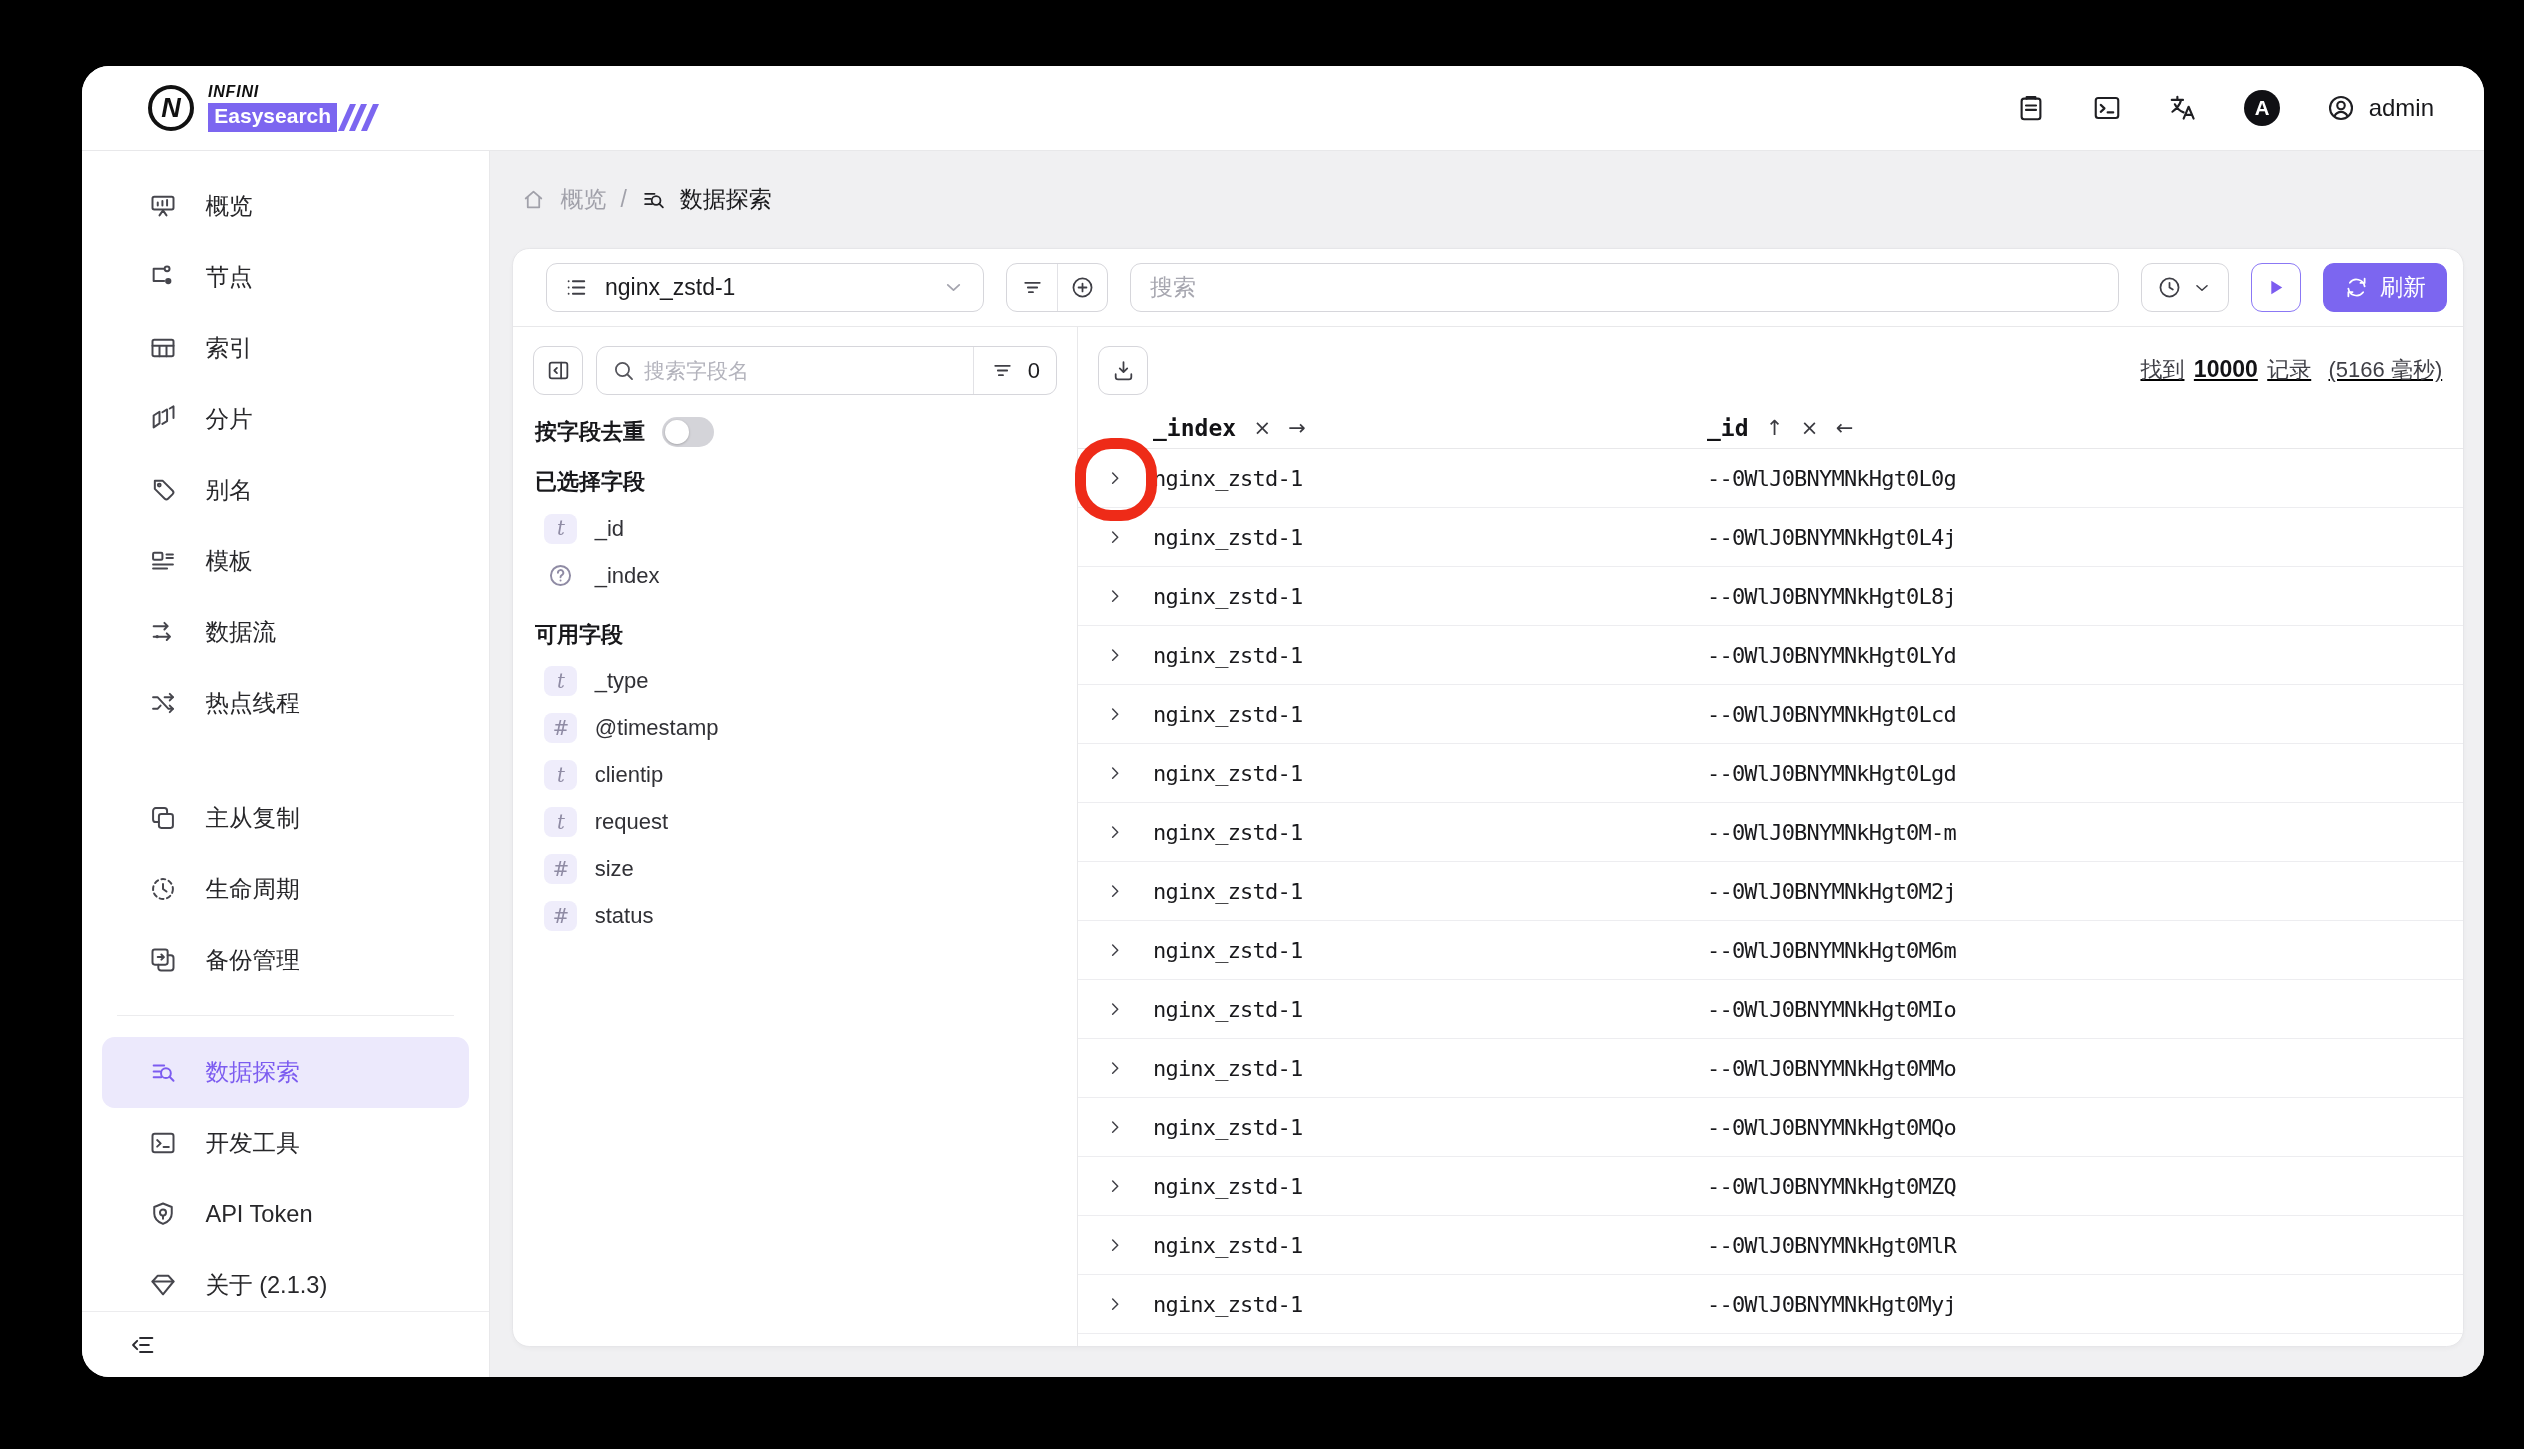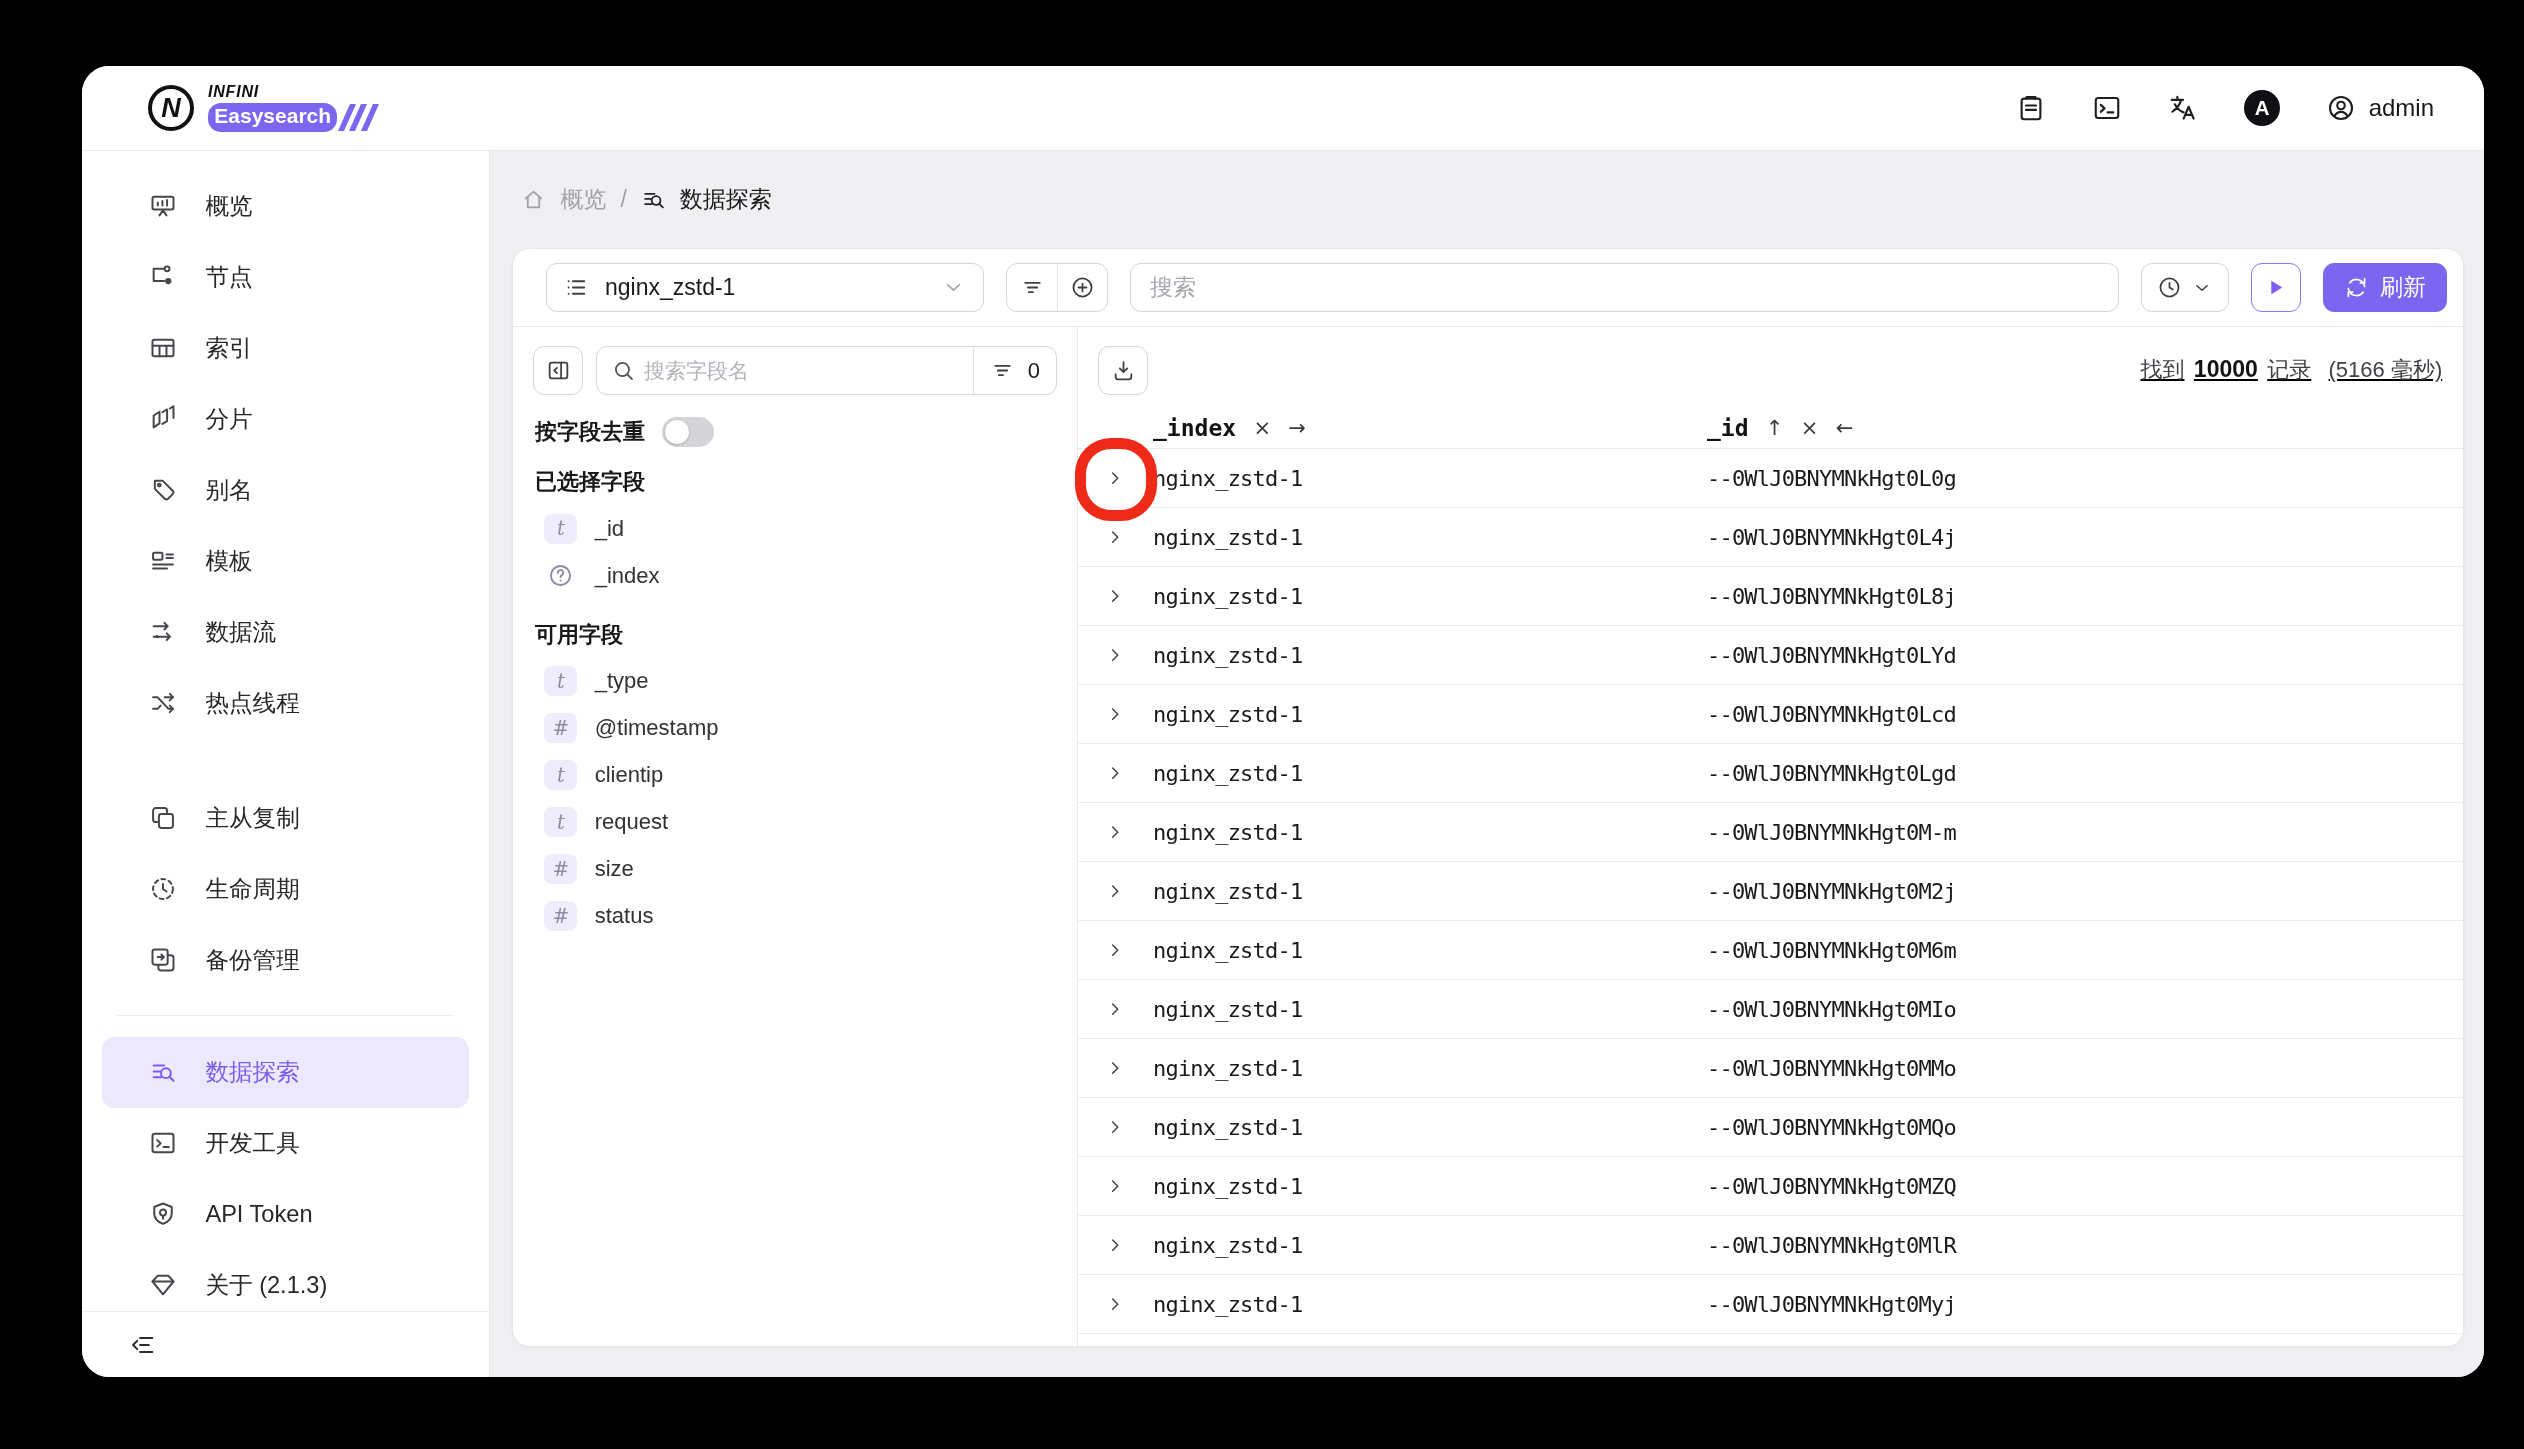--- a/index.html
+++ b/index.html
@@ -5,21 +5,21 @@
   * { margin:0; padding:0; box-sizing:border-box; }
   html,body { width:2525px; height:1449px; background:#000; font-family:"Liberation Sans", sans-serif; overflow:hidden; }
   .window { position:absolute; left:82px; top:66px; width:2402px; height:1311px; background:#fff; border-radius:27px; overflow:hidden; display:flex; flex-direction:column; }
   
   .app-header { height:85px; background:#fff; border-bottom:1.6px solid #e8e8ea; display:flex; align-items:center; justify-content:space-between; padding:0 50px 0 66px; flex:0 0 auto; }
   .logo { display:flex; align-items:center; gap:14px; }
   .logo-mark { width:46px; height:46px; border:4.7px solid #111; border-radius:50%; display:flex; align-items:center; justify-content:center; font-weight:bold; font-style:italic; font-size:27px; color:#111; }
   .logo-text { display:flex; flex-direction:column; }
   .logo-line1 { font-size:16px; font-weight:bold; font-style:italic; letter-spacing:0.8px; color:#101010; line-height:1; }
   .logo-line2-wrap { display:flex; align-items:center; margin-top:2.4px; }
-  .logo-line2 { background:var(--accent); color:#fff; font-size:21px; font-weight:bold; padding:1.6px 6.3px 3.1px 6.3px; line-height:1.15;border-radius:13px; }
+  .logo-line2 { background:var(--accent); color:#fff; font-size:21px; font-weight:bold; padding:1.6px 6.3px 3.1px 6.3px; line-height:1.15; }
   .logo-slashes { display:flex; gap:5.5px; margin-left:6.3px; }
   .logo-slashes i { width:6.3px; height:27px; background:var(--accent); transform:skewX(-24deg); }
   .header-right { display:flex; align-items:center; gap:46px; }
   .hicon { width:30px; height:30px; color:#1f1f23; }
   .hicon svg { width:100%; height:100%; }
   .theme-badge { width:36px; height:36px; border-radius:50%; background:#101014; color:#fff; display:flex; align-items:center; justify-content:center; font-size:20.4px; font-weight:bold; }
   .user-chip { display:flex; align-items:center; gap:12.6px; }
   .user-chip .name { font-size:24px; color:#18181b; }
   
   .app-body { flex:1; display:flex; min-height:0; }

